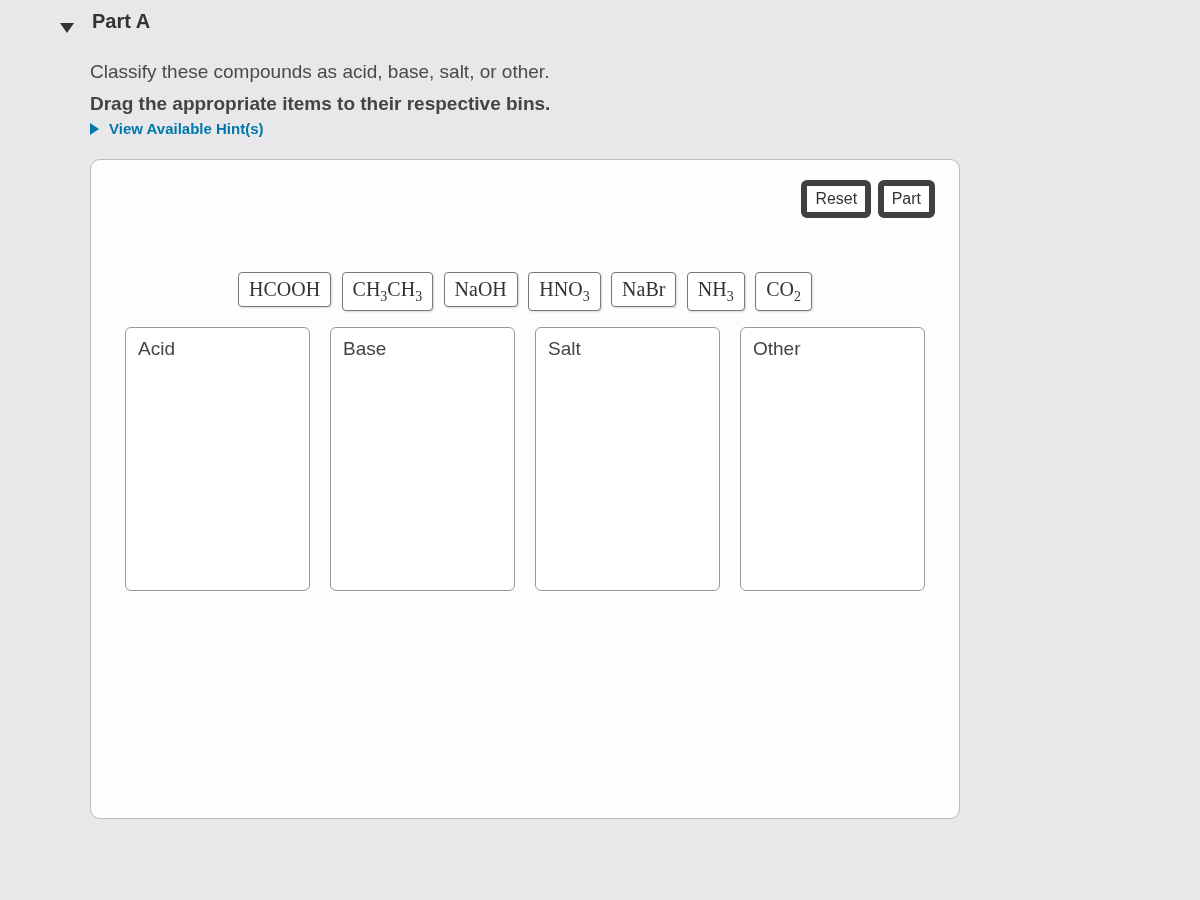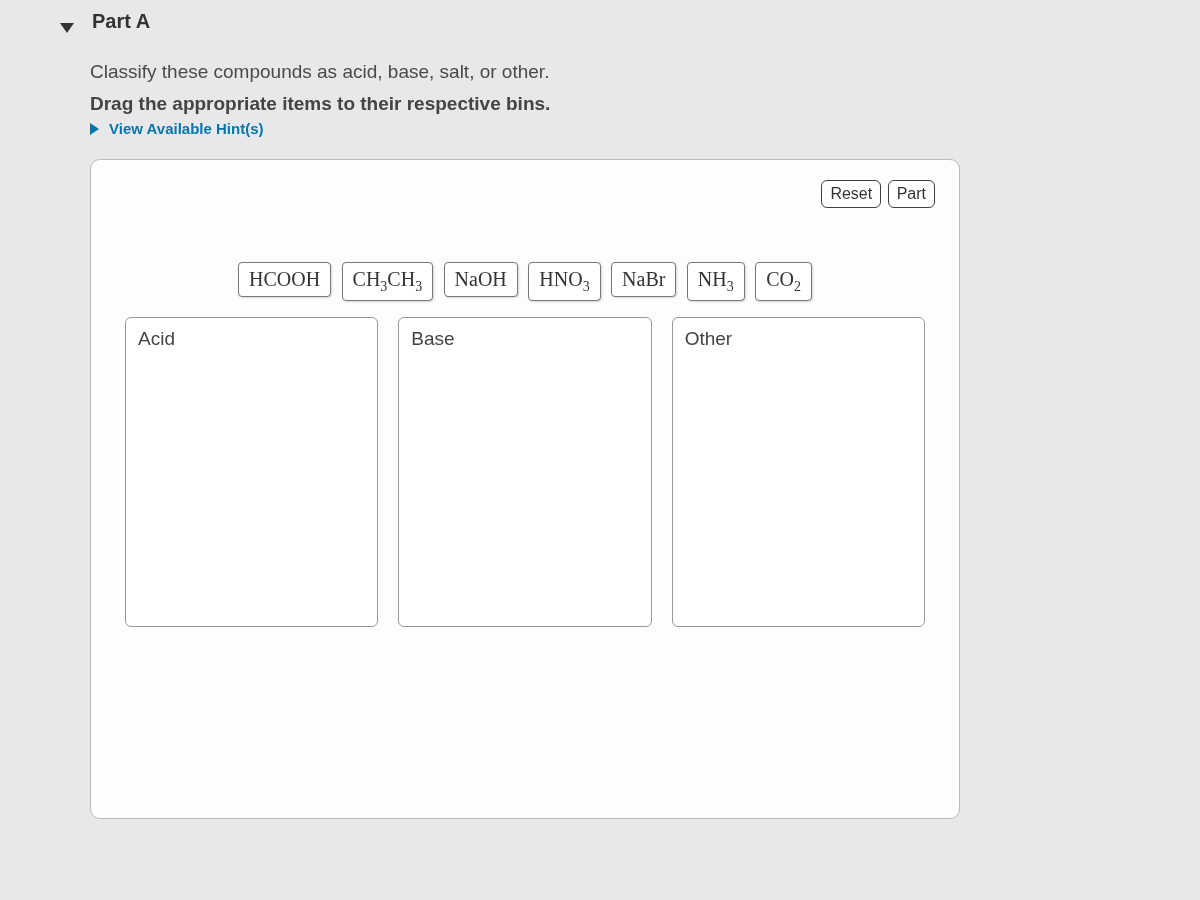--- a/index.html
+++ b/index.html
@@ -65,21 +65,21 @@
     height: 660px;
     position: relative;
   }
   .top-buttons {
     text-align: right;
     margin-bottom: 50px;
   }
   .top-buttons button {
     font-size: 16px;
     padding: 4px 8px;
-    border: 1px solid #404040;
+    border: 6px solid #404040;
     background: #fff;
     border-radius: 6px;
     color: #333;
     cursor: pointer;
     margin-left: 2px;
   }
   .chips {
     text-align: center;
     margin-bottom: 12px;
   }
@@ -102,21 +102,21 @@
   .bins {
     display: flex;
     gap: 20px;
     padding: 0 10px;
   }
   .bin {
     flex: 1;
     border: 1px solid #999;
     border-radius: 6px;
     background: #fff;
-    height: 310px;
+    height: 264px;
     padding: 10px 12px;
   }
   .bin-title {
     font-size: 19px;
     color: #444;
   }
   sub { font-size: 0.7em; vertical-align: sub; }
 </style>
 </head>
 <body>
@@ -151,16 +151,19 @@
   </div>
 
   <div class="bins">
     <div class="bin">
       <div class="bin-title">Acid</div>
     </div>
     <div class="bin">
       <div class="bin-title">Base</div>
     </div>
     <div class="bin">
+      <div class="bin-title">Salt</div>
+    </div>
+    <div class="bin">
       <div class="bin-title">Other</div>
     </div>
   </div>
 </div>
 
 </body></html>

